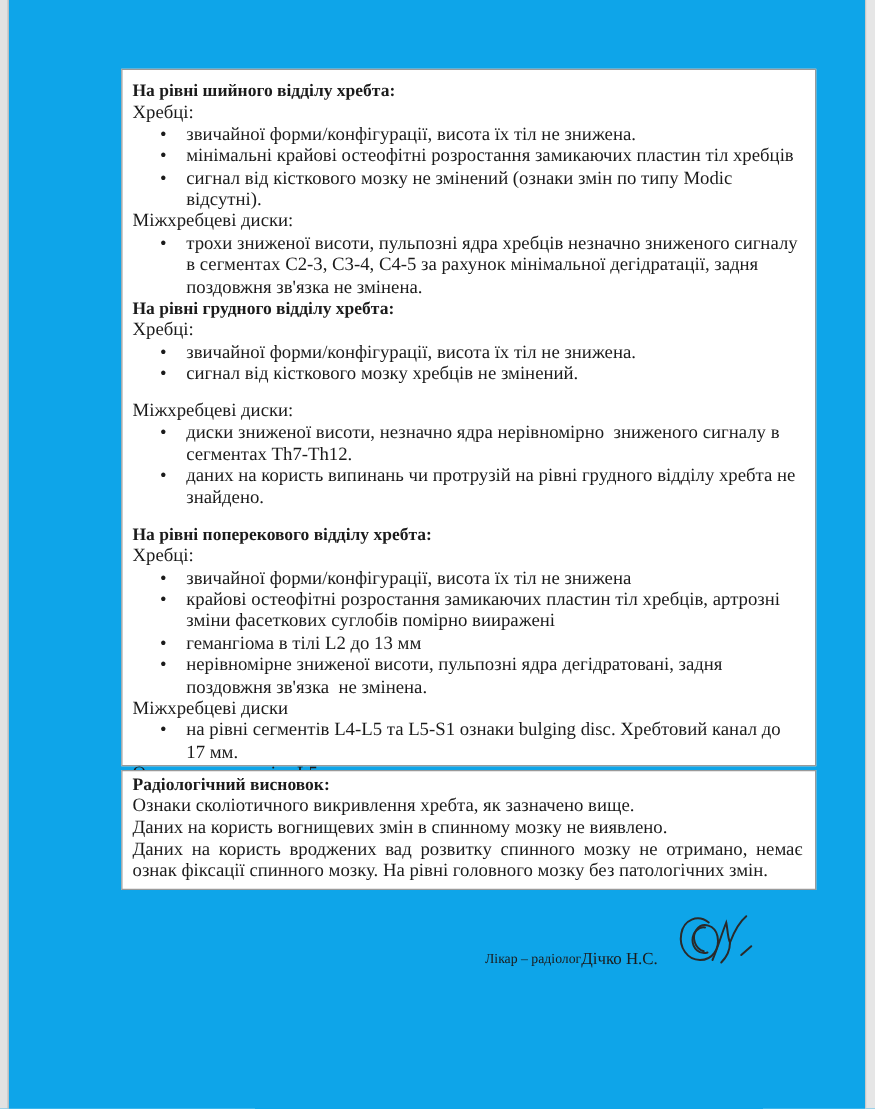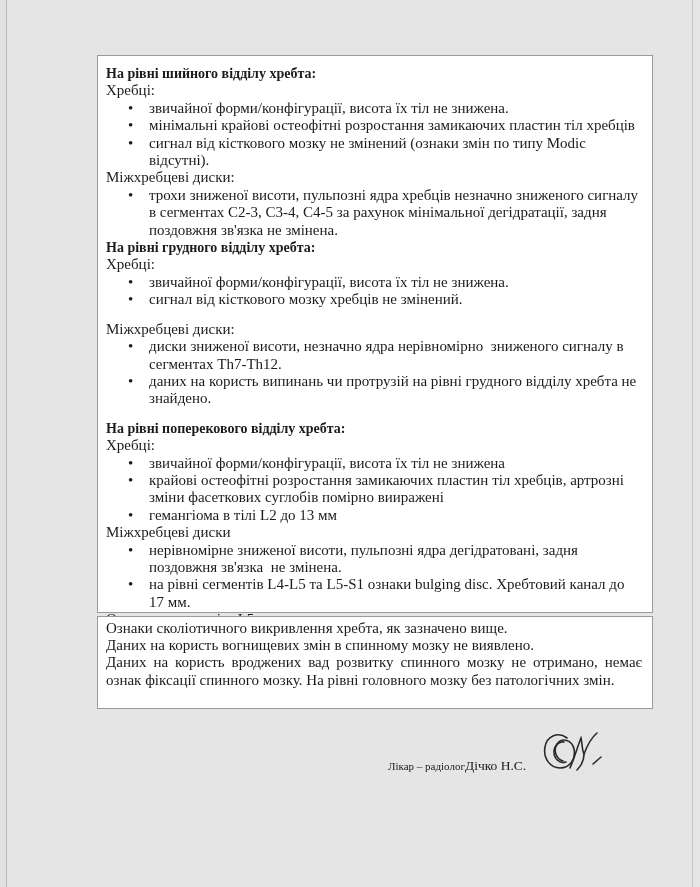--- a/index.html
+++ b/index.html
@@ -2,21 +2,21 @@
 <html><head>
 <meta charset="utf-8">
 <style>
   html,body{margin:0;padding:0;}
   body{
     width:700px;height:887px;
     font-family:"Liberation Serif","DejaVu Serif",serif;
     background:#ffffff;color:#1b1b1b;
   }
   .scan-page{
-    position:relative;width:700px;height:887px;background:#e5e5e5;overflow:hidden;
+    position:relative;width:700px;height:887px;background:#0ea5e9;overflow:hidden;
   }
   .edge-left{
     position:absolute;left:0;top:0;width:6px;height:887px;
     background:#e2e2e2;border-right:1px solid #b9b9b9;
   }
   .edge-right{
     position:absolute;right:0;top:0;width:7px;height:887px;
     background:#e6e6e6;border-left:1px solid #c9c9c9;
   }
   .report-box{
@@ -69,27 +69,28 @@
       <div class="line s"></div>
       <div class="line p">Міжхребцеві диски:</div>
       <div class="line b">диски зниженої висоти, незначно ядра нерівномірно  зниженого сигналу в сегментах Th7-Th12.</div>
       <div class="line b">даних на користь випинань чи протрузій на рівні грудного відділу хребта не знайдено.</div>
       <div class="line s"></div>
       <div class="line h">На рівні поперекового відділу хребта:</div>
       <div class="line p">Хребці:</div>
       <div class="line b">звичайної форми/конфігурації, висота їх тіл не знижена</div>
       <div class="line b">крайові остеофітні розростання замикаючих пластин тіл хребців, артрозні зміни фасеткових суглобів помірно вииражені</div>
       <div class="line b">гемангіома в тілі L2 до 13 мм</div>
+      <div class="line b">нерівномірне зниженої висоти, пульпозні ядра дегідратовані, задня поздовжня зв'язка  не змінена.</div>
       <div class="line p">Міжхребцеві диски</div>
-      <div class="line b">нерівномірне зниженої висоти, пульпозні ядра дегідратовані, задня поздовжня зв'язка  не змінена.</div>
       <div class="line b">на рівні сегментів L4-L5 та L5-S1 ознаки bulging disc. Хребтовий канал до 17 мм.</div>
       <div class="line p">Ознак спондилолізу L5 не виявлено.</div>
     </div>
 
   <div class="report-box" id="box-conclusion">
+      <div class="line h">Радіологічний висновок:</div>
       <div class="line p">Ознаки сколіотичного викривлення хребта, як зазначено вище.</div>
       <div class="line p">Даних на користь вогнищевих змін в спинному мозку не виявлено.</div>
       <div class="line j">Даних на користь вроджених вад розвитку спинного мозку не отримано, немає ознак фіксації спинного мозку. На рівні головного мозку без патологічних змін.</div>
     </div>
 
   <div class="sig-row">
     <span class="sig-role">Лікар – радіолог</span>
     <span class="sig-name">Дічко Н.С.</span>
     <span class="sig-mark">
       <svg width="66" height="58" viewBox="0 0 66 58" fill="none" xmlns="http://www.w3.org/2000/svg">

